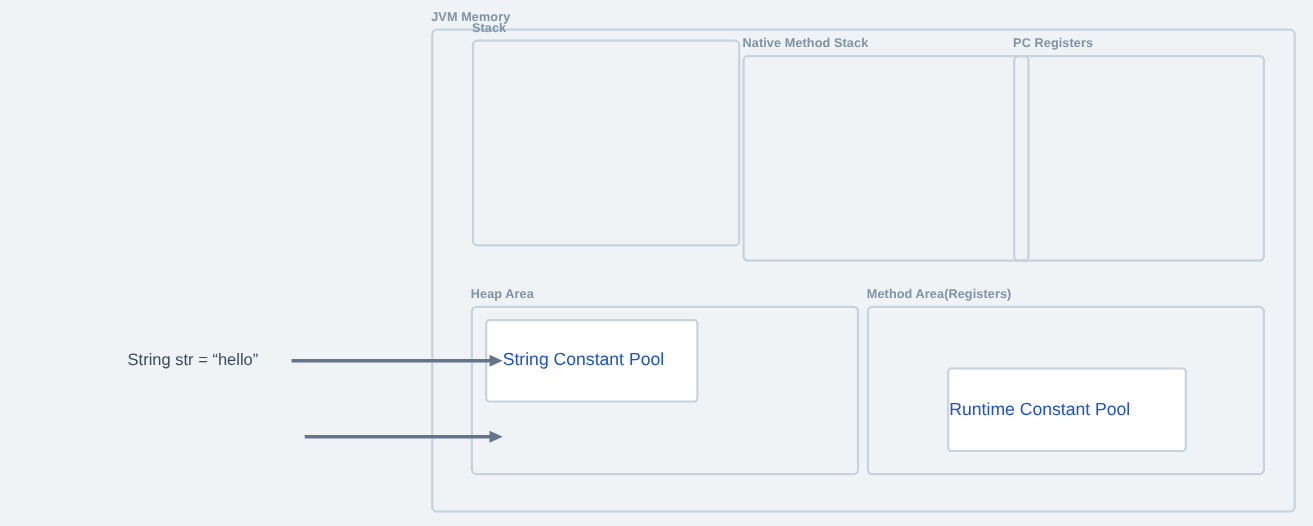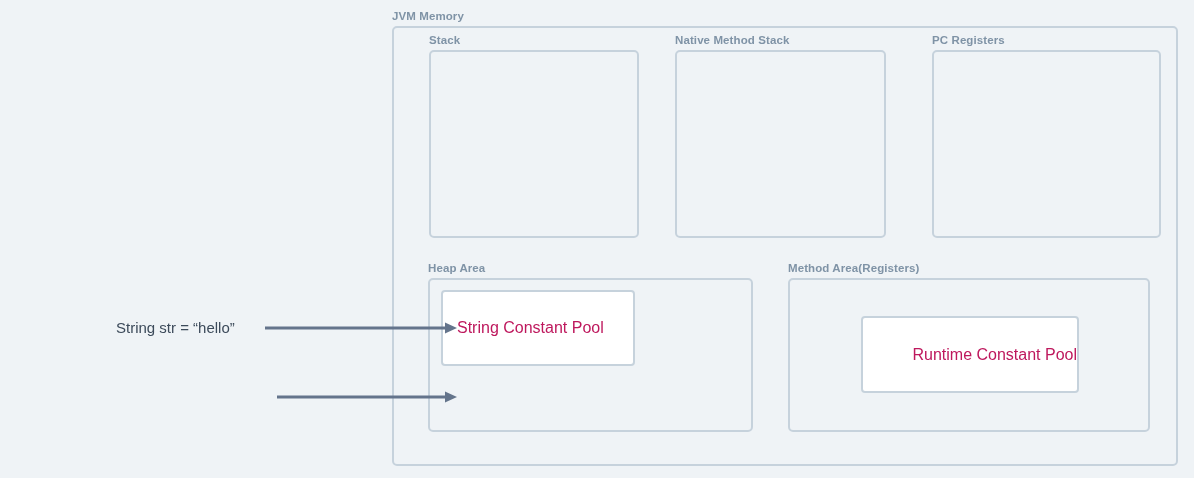--- a/index.html
+++ b/index.html
@@ -51,28 +51,29 @@
   
   .pool-box {
     position: absolute;
     border: 2px solid #c6d2dc;
     border-radius: 4px;
     background: #ffffff;
     box-sizing: border-box;
     display: flex;
     align-items: center;
     font-size: 16px;
-    color: #be185d;
+    color: #1d4ed8;
   }
   .pool-box.left-text {
     justify-content: flex-start;
     padding-left: 14px;
   }
   .pool-box.center-text {
-    justify-content: flex-end;
+    justify-content: flex-start;
+    margin-top: 18px;
   }
 
   
   .code-label {
     position: absolute;
     font-size: 15px;
     color: #3c4a5a;
     white-space: nowrap;
     line-height: 18px;
   }
@@ -91,36 +92,36 @@
 </head>
 <body>
 
 <div class="stage">
 
   <div class="group" style="left:392px; top:9px; width:786px; height:457px;">
     <div class="group-label">JVM Memory</div>
     <div class="group-body"></div>
   </div>
 
-  <div class="group" style="left:429px; top:33px; width:210px; height:205px;">
+  <div class="group" style="left:429px; top:19px; width:244px; height:205px;">
     <div class="group-label">Stack</div>
     <div class="group-body"></div>
   </div>
 
-  <div class="group" style="left:675px; top:33px; width:211px; height:205px;">
+  <div class="group" style="left:675px; top:33px; width:261px; height:205px;">
     <div class="group-label">Native Method Stack</div>
     <div class="group-body"></div>
   </div>
 
-  <div class="group" style="left:921px; top:33px; width:229px; height:205px;margin-left:11px;">
+  <div class="group" style="left:921px; top:33px; width:229px; height:205px;">
     <div class="group-label">PC Registers</div>
     <div class="group-body"></div>
   </div>
 
-  <div class="group" style="left:428px; top:261px; width:325px; height:171px;">
+  <div class="group" style="left:428px; top:261px; width:353px; height:171px;">
     <div class="group-label">Heap Area</div>
     <div class="group-body"></div>
   </div>
 
   <div class="pool-box left-text" style="left:441px; top:290px; width:194px; height:76px;">
     <span>String Constant Pool</span>
   </div>
 
   <div class="group" style="left:788px; top:261px; width:362px; height:171px;">
     <div class="group-label">Method Area(Registers)</div>

